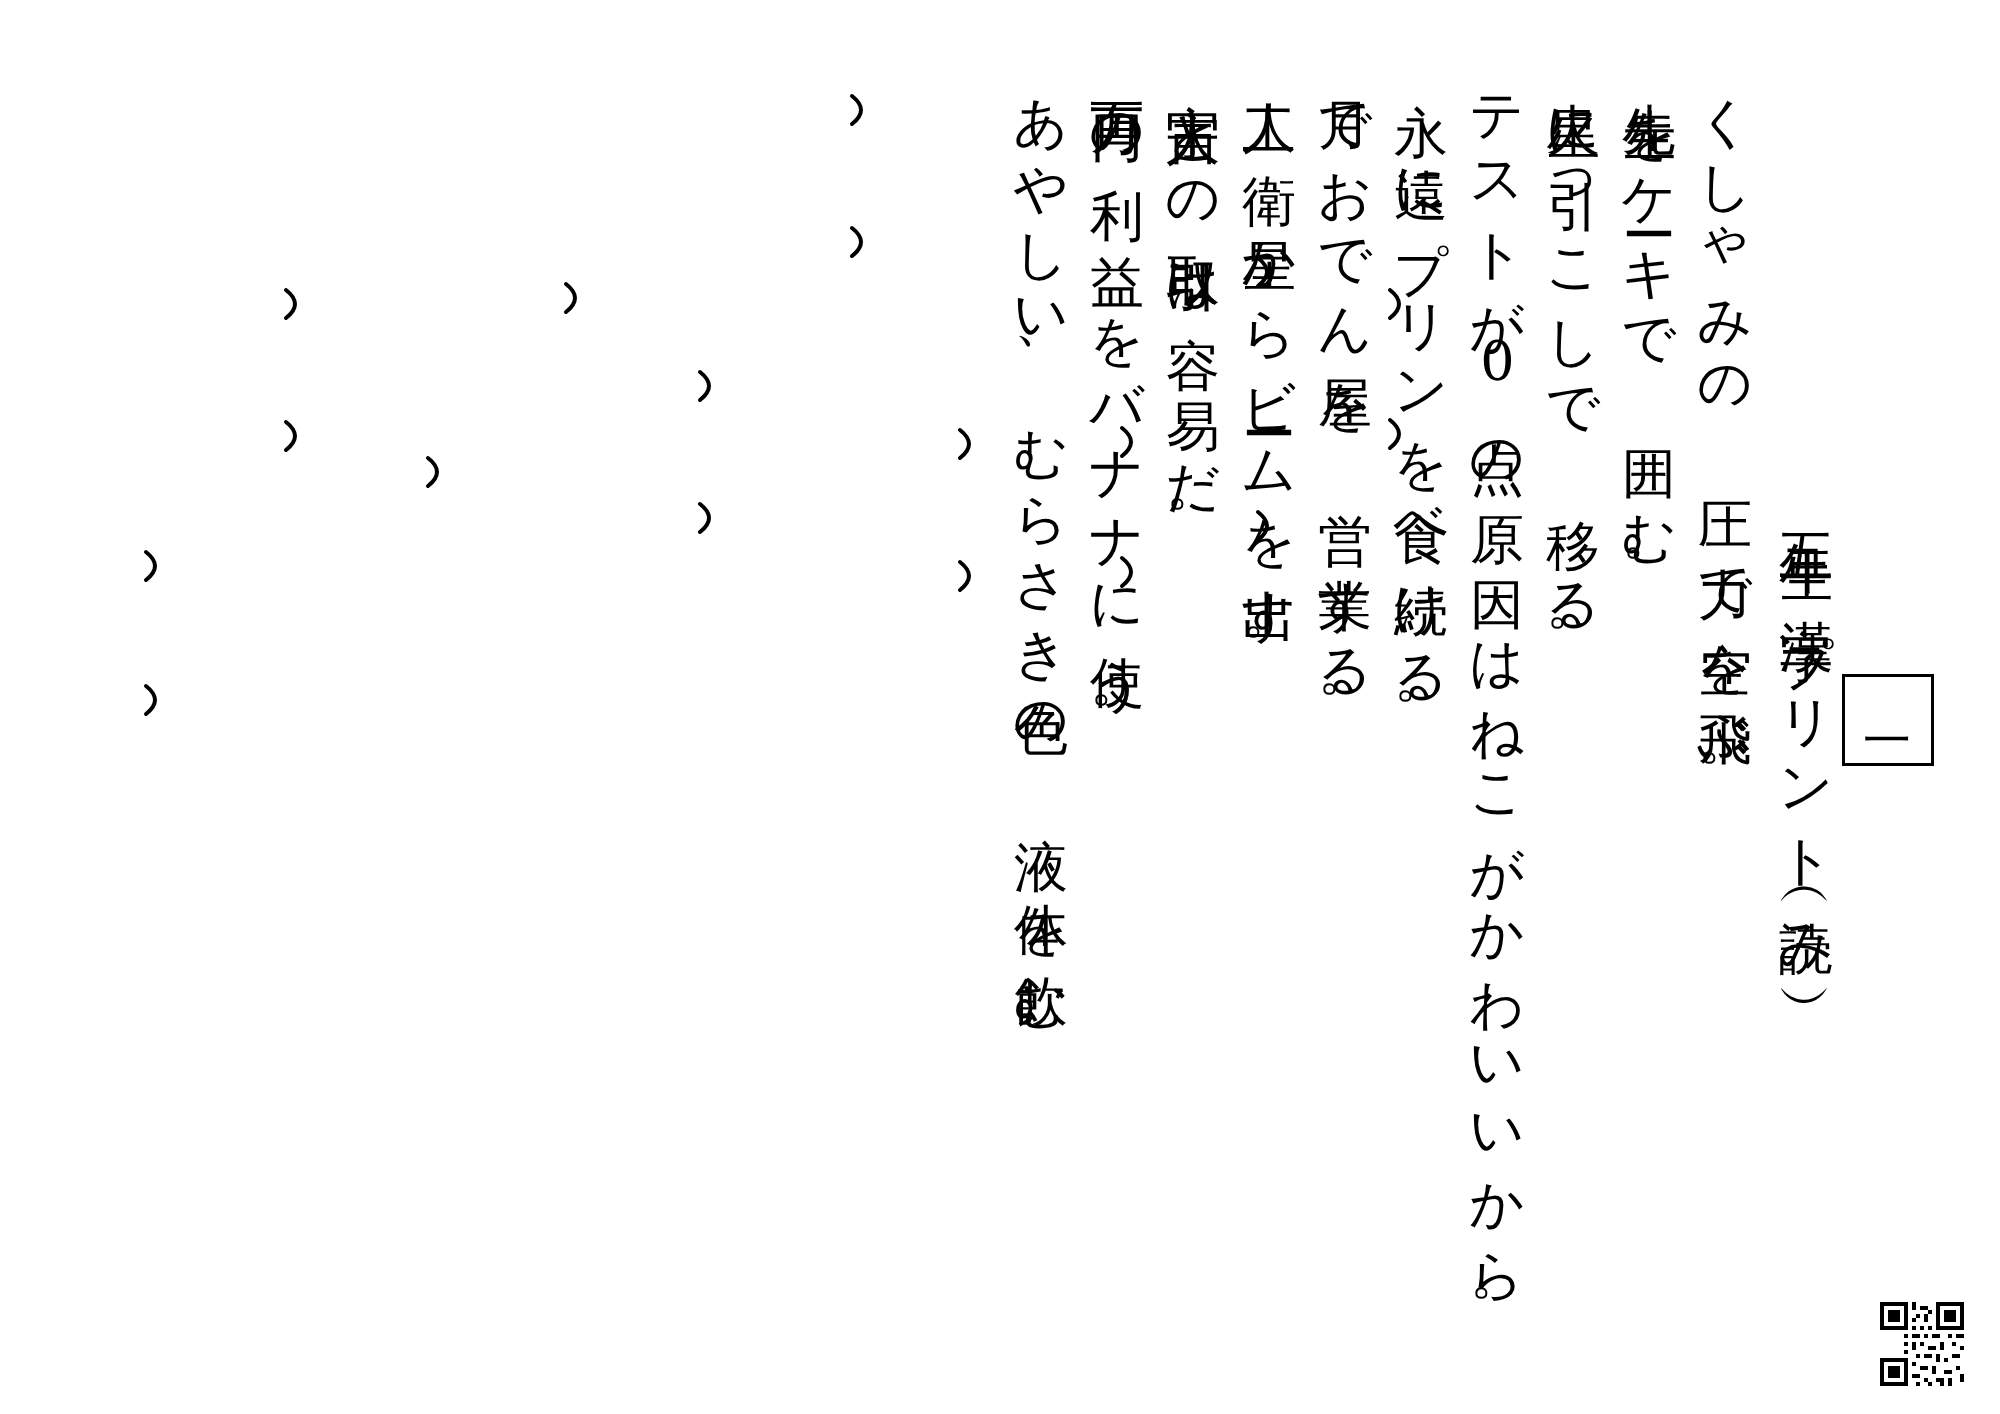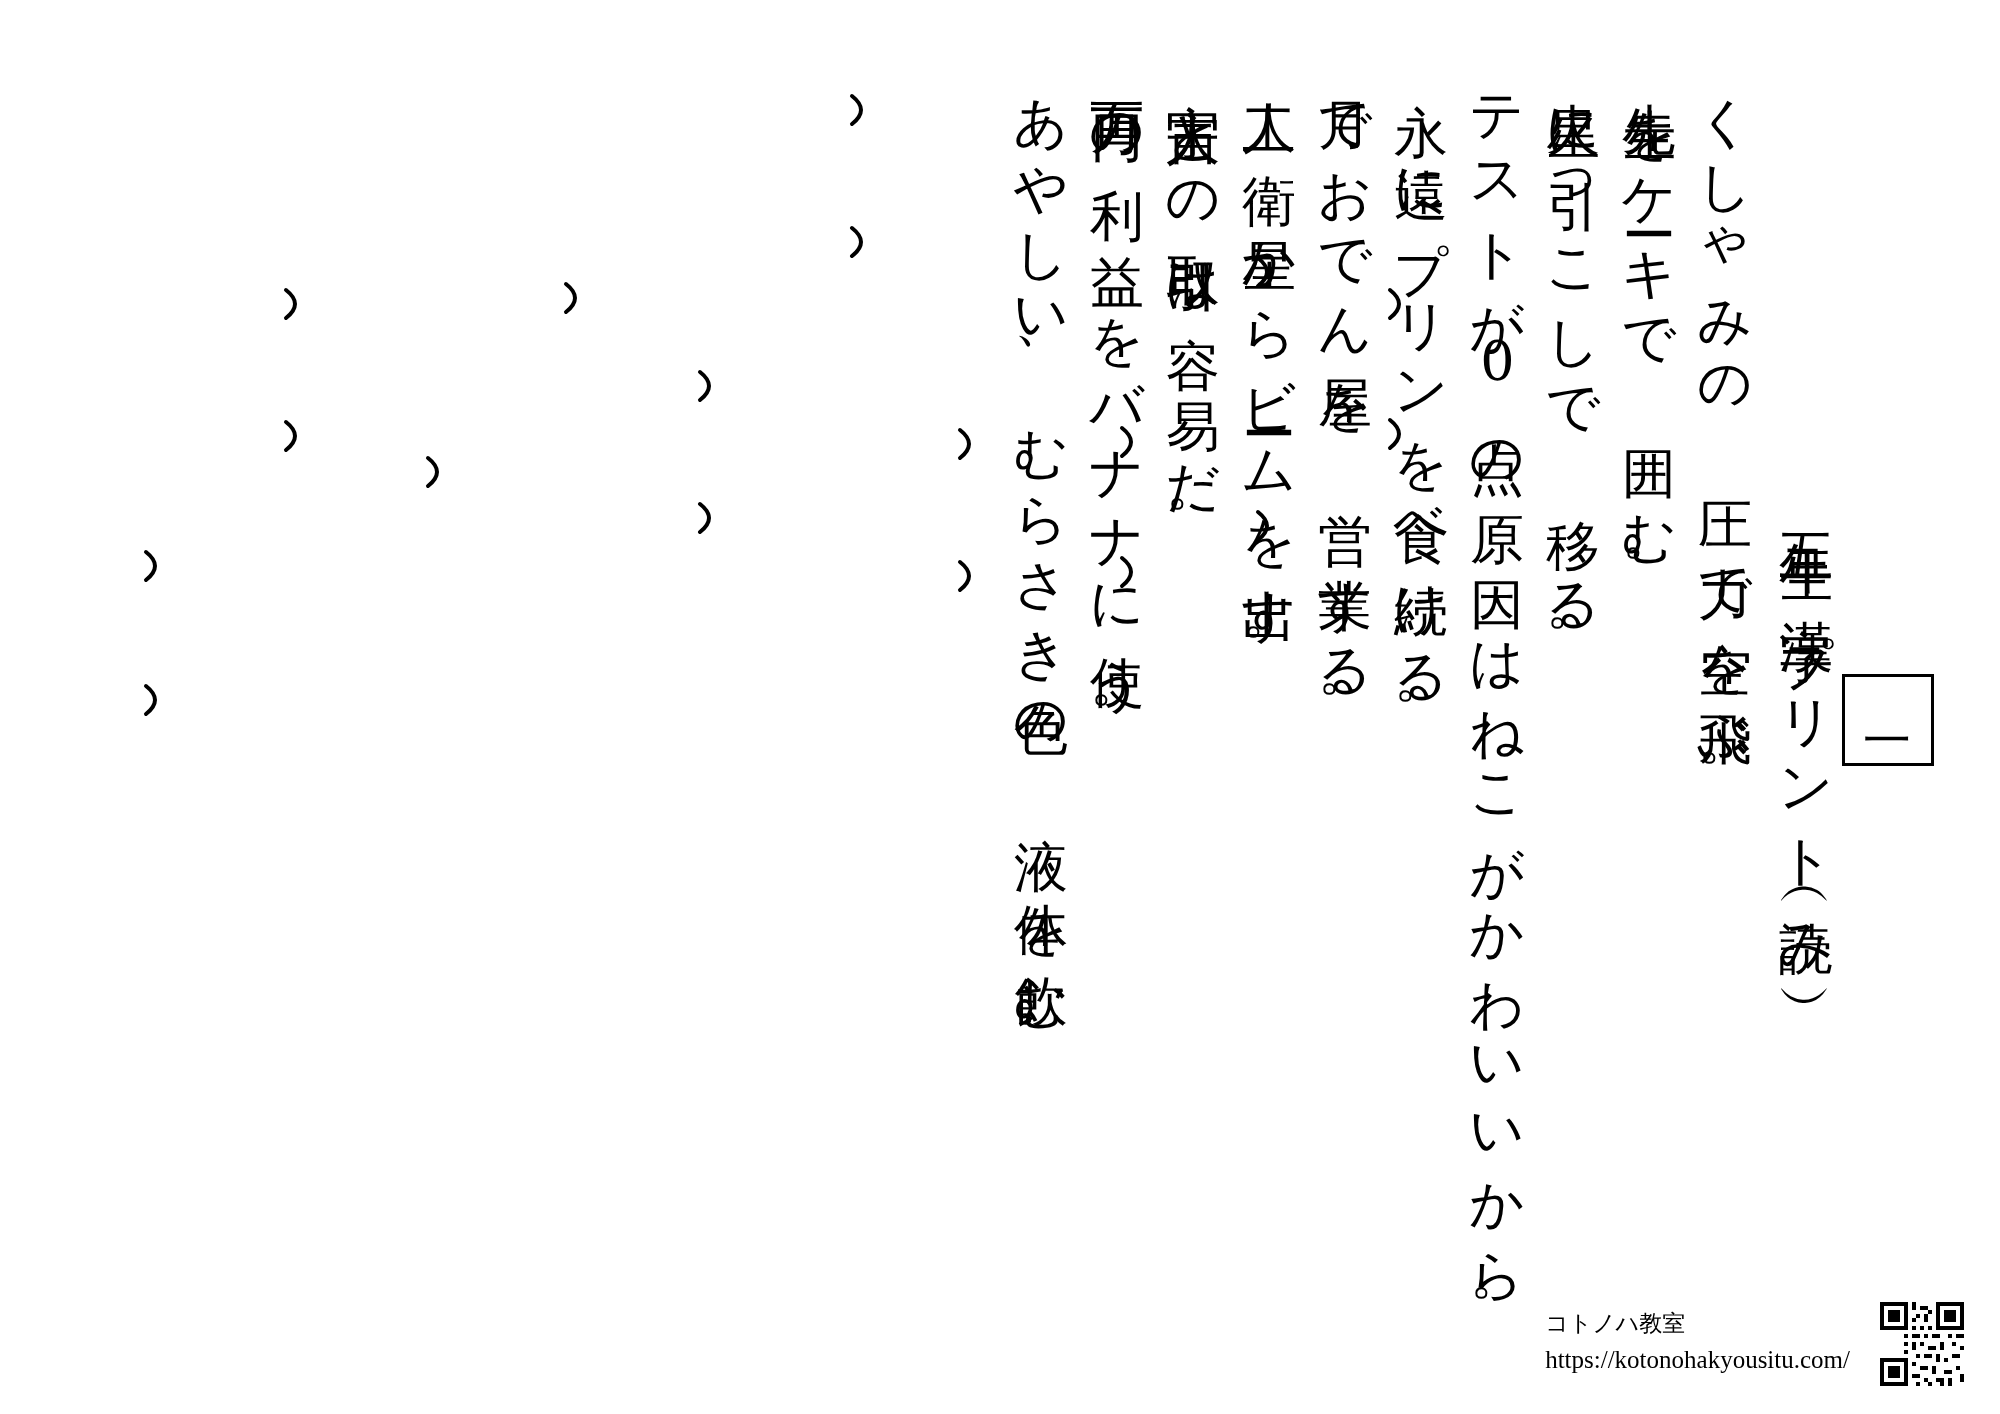--- a/index.html
+++ b/index.html
@@ -172,24 +172,20 @@
 
         <path d="M428,458 q18,14 0,28"></path>
         <path d="M286,290 q18,14 0,28"></path>
         <path d="M286,422 q18,14 0,28"></path>
 
         <path d="M146,552 q18,14 0,28"></path>
         <path d="M146,686 q18,14 0,28"></path>
       </g>
     </svg>
 
-    <div class="footer">
-      <div class="jp">コトノハ教室</div>
-      <div>https://kotonohakyousitu.com/</div>
-    </div>
 
     <div class="qr">
       <svg viewBox="0 0 21 21" width="84" height="84" shape-rendering="crispEdges">
         <rect width="21" height="21" fill="#fff"></rect>
         <g fill="#000">
 
           <rect x="0" y="0" width="7" height="1"></rect>
             <rect x="0" y="6" width="7" height="1"></rect>
           <rect x="0" y="0" width="1" height="7"></rect>
             <rect x="6" y="0" width="1" height="7"></rect>

